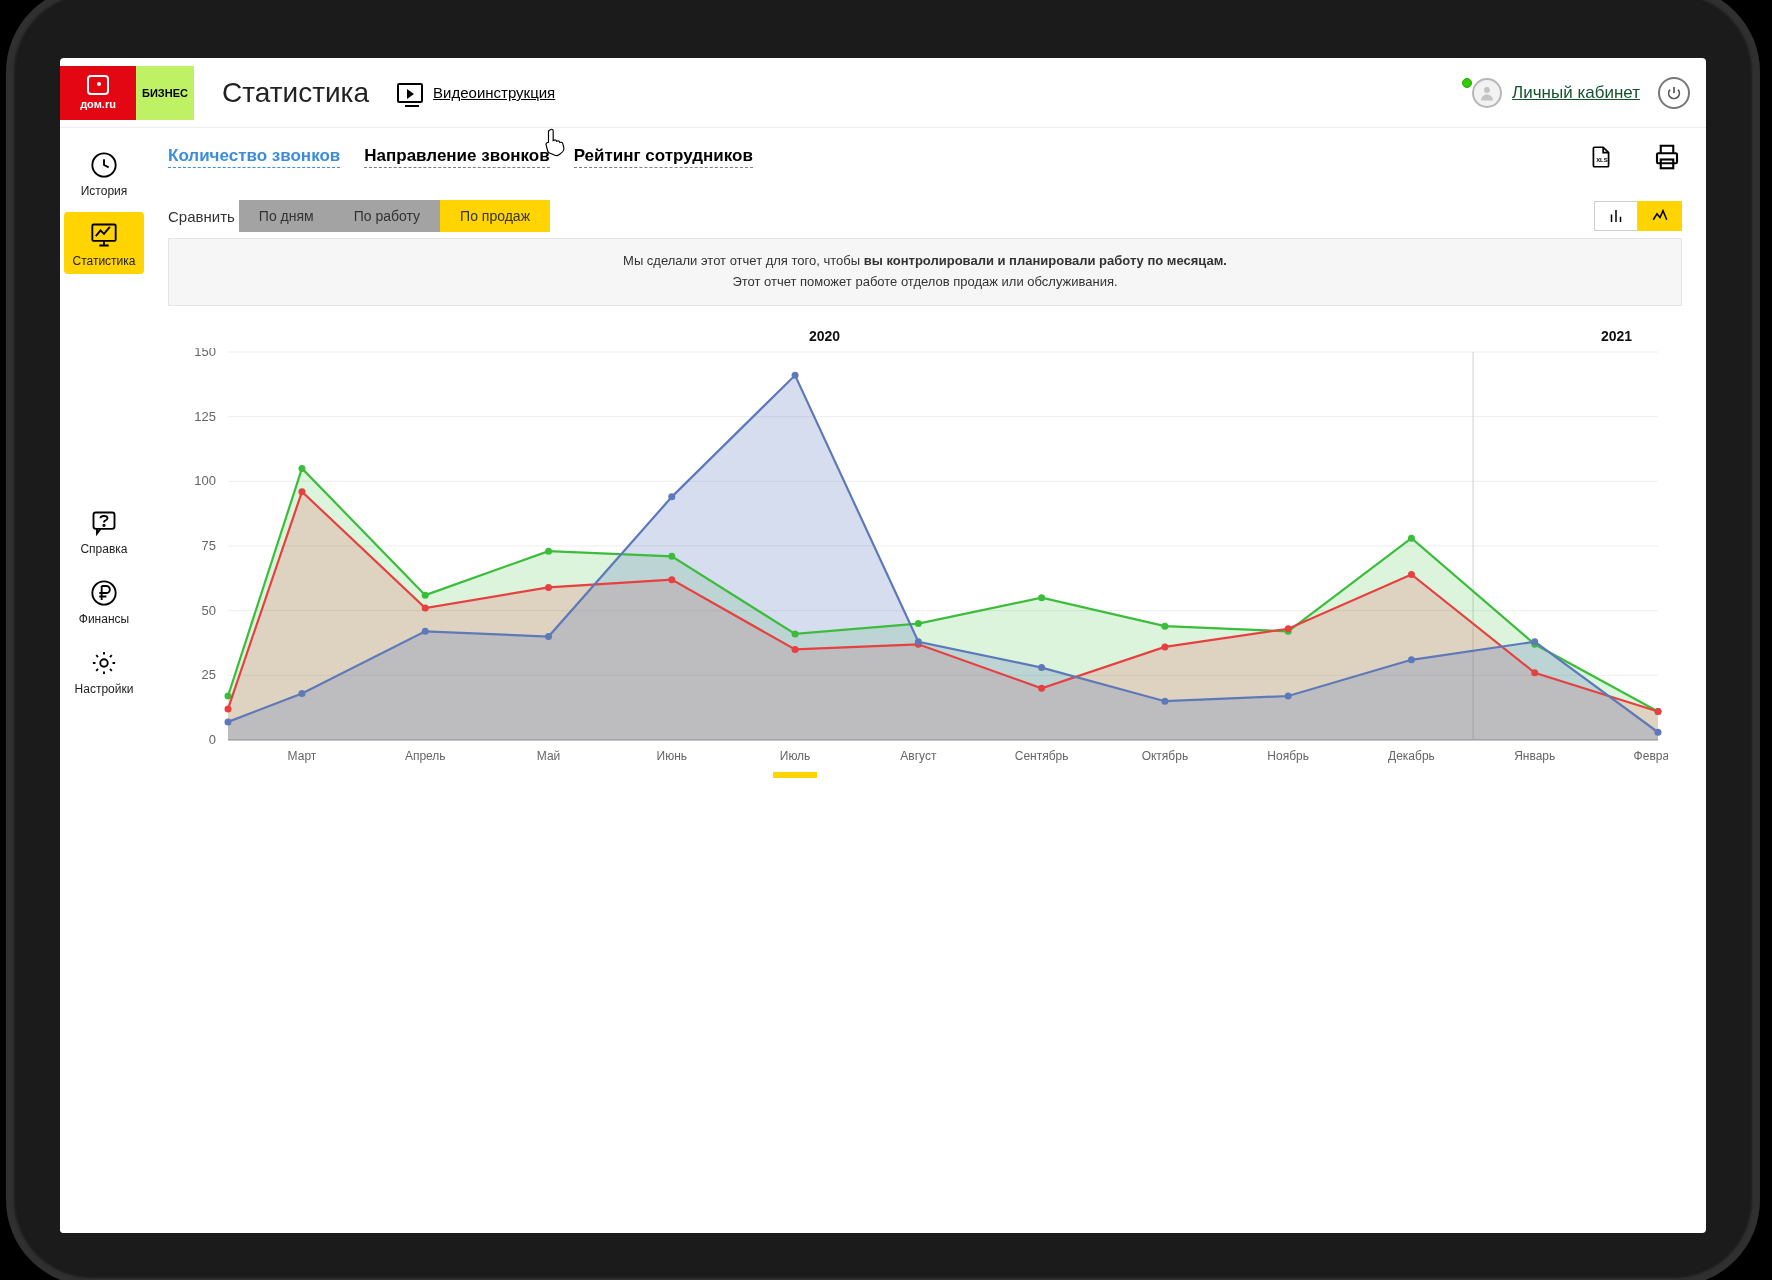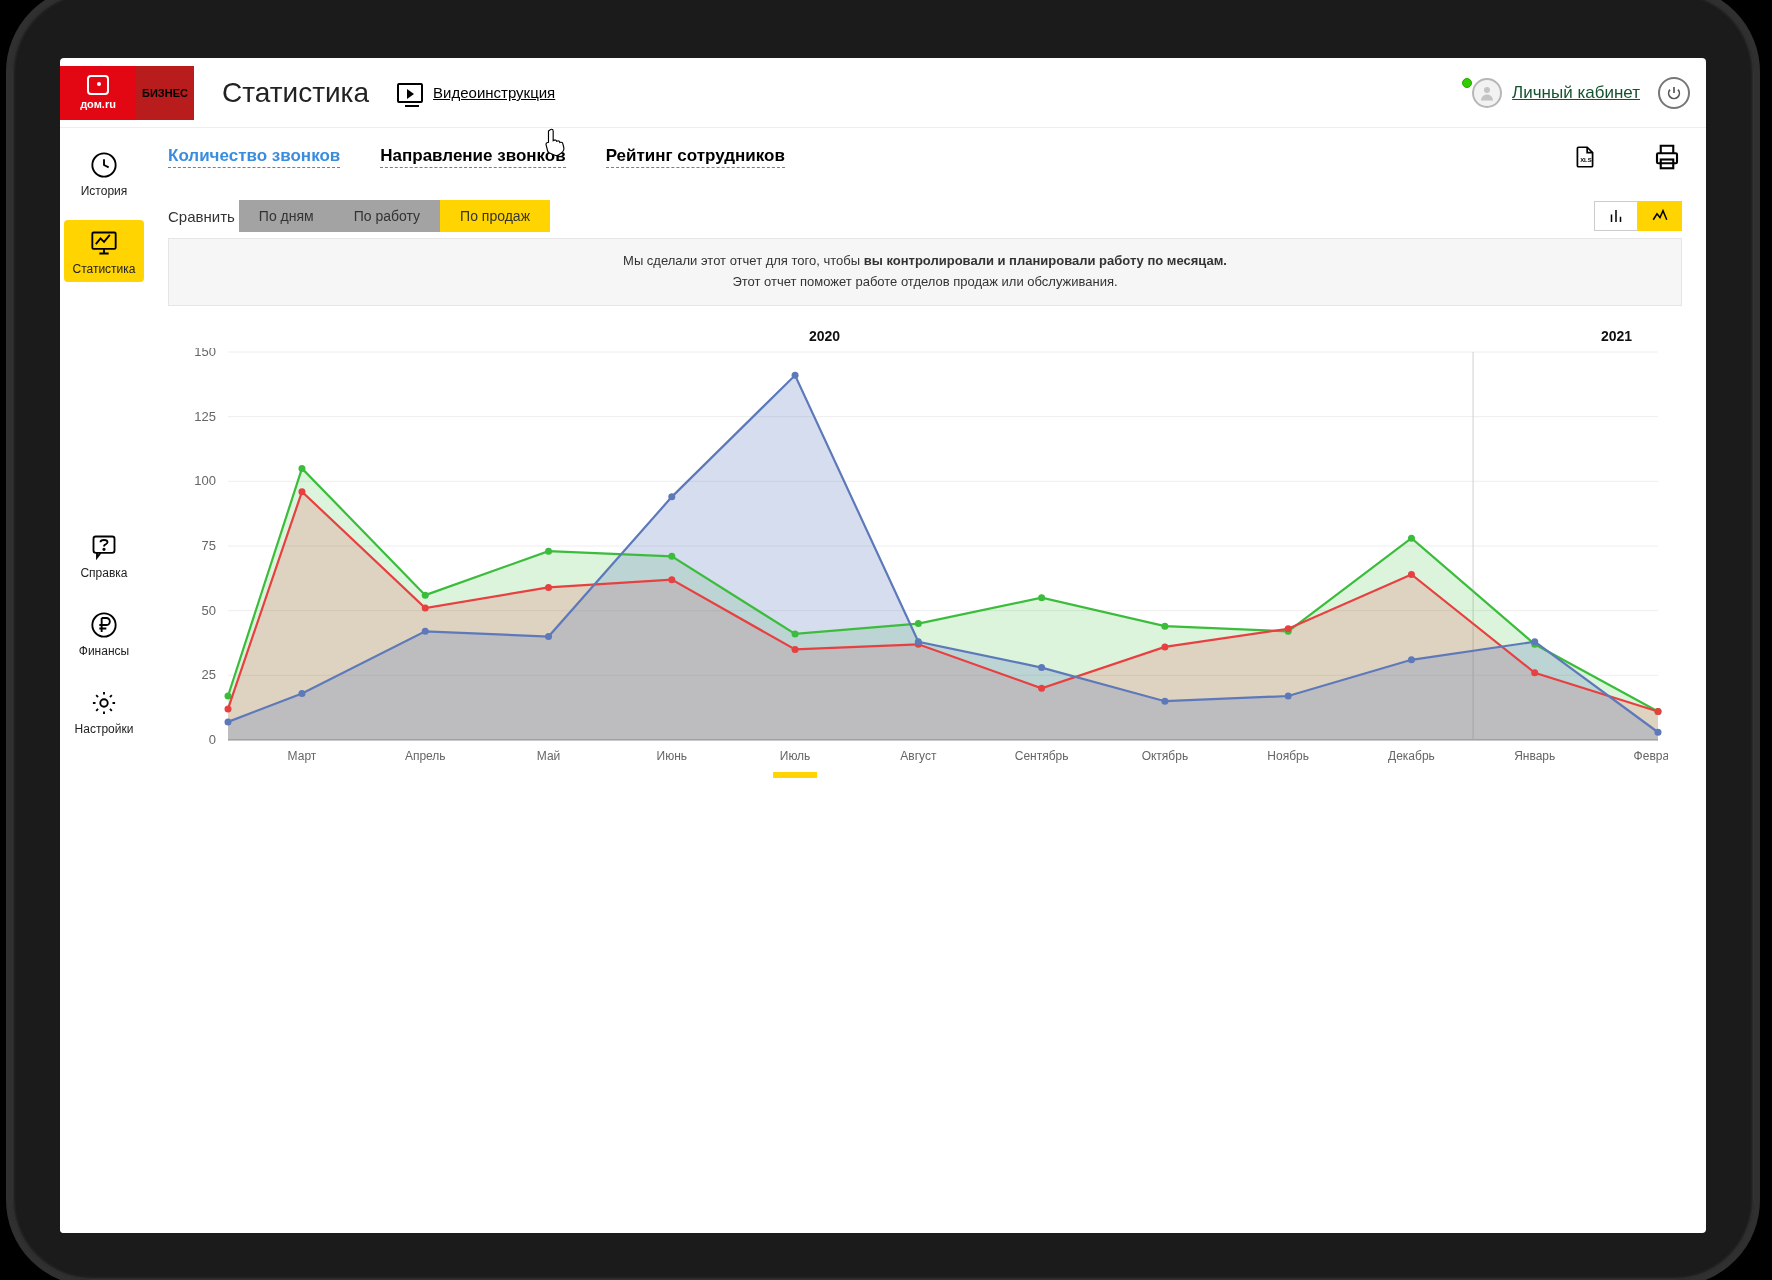--- a/index.html
+++ b/index.html
@@ -33,21 +33,21 @@
   }
   .logo-block { display: flex; height: 54px; margin: 8px 0 8px 0; }
   .logo-red {
     width: 76px; height: 54px; background: #e30613;
     color: #fff; font-size: 11px; font-weight: bold;
     display: flex; flex-direction: column; align-items: center; justify-content: center;
   }
   .logo-red .sq { width: 22px; height: 20px; border: 2px solid #fff; border-radius: 4px; margin-bottom: 3px; position: relative; }
   .logo-red .sq::after { content: ''; position: absolute; top: 5px; left: 8px; width: 4px; height: 4px; background: #fff; border-radius: 50%; }
   .logo-yellow {
-    width: 58px; height: 54px; background: #b91c1c;
+    width: 58px; height: 54px; background: #bef264;
     color: #000; font-size: 11px; font-weight: bold;
     display: flex; align-items: center; justify-content: center;
   }
   .page-title { font-size: 28px; font-weight: 400; color: #222; margin: 0 28px 0 28px; }
 
   .video-link { display: flex; align-items: center; gap: 10px; color: #000; font-size: 15px; cursor: pointer; }
   .video-link .vicon { width: 26px; height: 20px; border: 2px solid #000; border-radius: 2px; position: relative; }
   .video-link .vicon::after { content: ''; position: absolute; left: 8px; top: 4px; border-left: 7px solid #000; border-top: 5px solid transparent; border-bottom: 5px solid transparent; }
   .video-link .vicon::before { content: ''; position: absolute; bottom: -6px; left: 6px; width: 14px; height: 2px; background: #000; }
   .video-link span.u { text-decoration: underline; }
@@ -57,31 +57,31 @@
   .account .status-dot { width: 10px; height: 10px; background: #3c0; border-radius: 50%; border: 1px solid #2a0; position: relative; top: -10px; left: 10px; }
   .account .avatar { width: 30px; height: 30px; border: 2px solid #b7b7b7; border-radius: 50%; background: #f2f2f2; display: flex; align-items: center; justify-content: center; }
   .account .avatar svg { width: 18px; height: 18px; fill: #c4c4c4; }
   .account .label { font-size: 17px; text-decoration: underline; color: #14532d; }
   .power-btn { margin-left: 18px; width: 32px; height: 32px; border: 2px solid #777; border-radius: 50%; display: flex; align-items: center; justify-content: center; cursor: pointer; }
   .power-btn svg { width: 16px; height: 16px; stroke: #555; stroke-width: 2.5; fill: none; }
 
   
   .body { display: flex; height: calc(100% - 70px); }
 
-  .sidebar { width: 88px; background: #fff; display: flex; flex-direction: column; align-items: center; padding-top: 14px; gap: 16px; }
+  .sidebar { width: 88px; background: #fff; display: flex; flex-direction: column; align-items: center; padding-top: 14px; gap: 8px; }
   .sidebar .gap { flex: 0 0 210px; }
   .nav-item { width: 80px; padding: 8px 0 6px; display: flex; flex-direction: column; align-items: center; gap: 4px; font-size: 12px; color: #222; cursor: pointer; border-radius: 4px; }
   .nav-item.active { background: #ffd400; }
   .nav-item .ico { width: 30px; height: 30px; display: flex; align-items: center; justify-content: center; }
   .nav-item .ico svg { width: 28px; height: 28px; stroke: #000; stroke-width: 1.6; fill: none; }
 
   .main { flex: 1; padding: 14px 24px 0 20px; display: flex; flex-direction: column; }
 
   
-  .tabs-row { display: flex; align-items: center; gap: 40px; }
+  .tabs-row { display: flex; align-items: center; gap: 24px; }
   .tabs-row .tab { font-size: 17px; font-weight: 700; color: #000; border-bottom: 1px dashed #808080; cursor: pointer; padding-bottom: 1px; }
   .tabs-row .tab.active { color: #3a8dde; border-bottom: 1px dashed #3a8dde; }
   .tabs-row .spacer { flex: 1; }
   .tabs-row .action-ico { width: 30px; height: 30px; display: flex; align-items: center; justify-content: center; cursor: pointer; }
 
   
   .compare-row { display: flex; align-items: center; margin-top: 28px; }
   .compare-label { font-size: 15px; color: #333; margin-right: 4px; }
   .seg { display: flex; }
   .seg button { height: 32px; padding: 0 20px; font-size: 14px; background: #a3a3a3; border: none; color: #333; cursor: pointer; }

